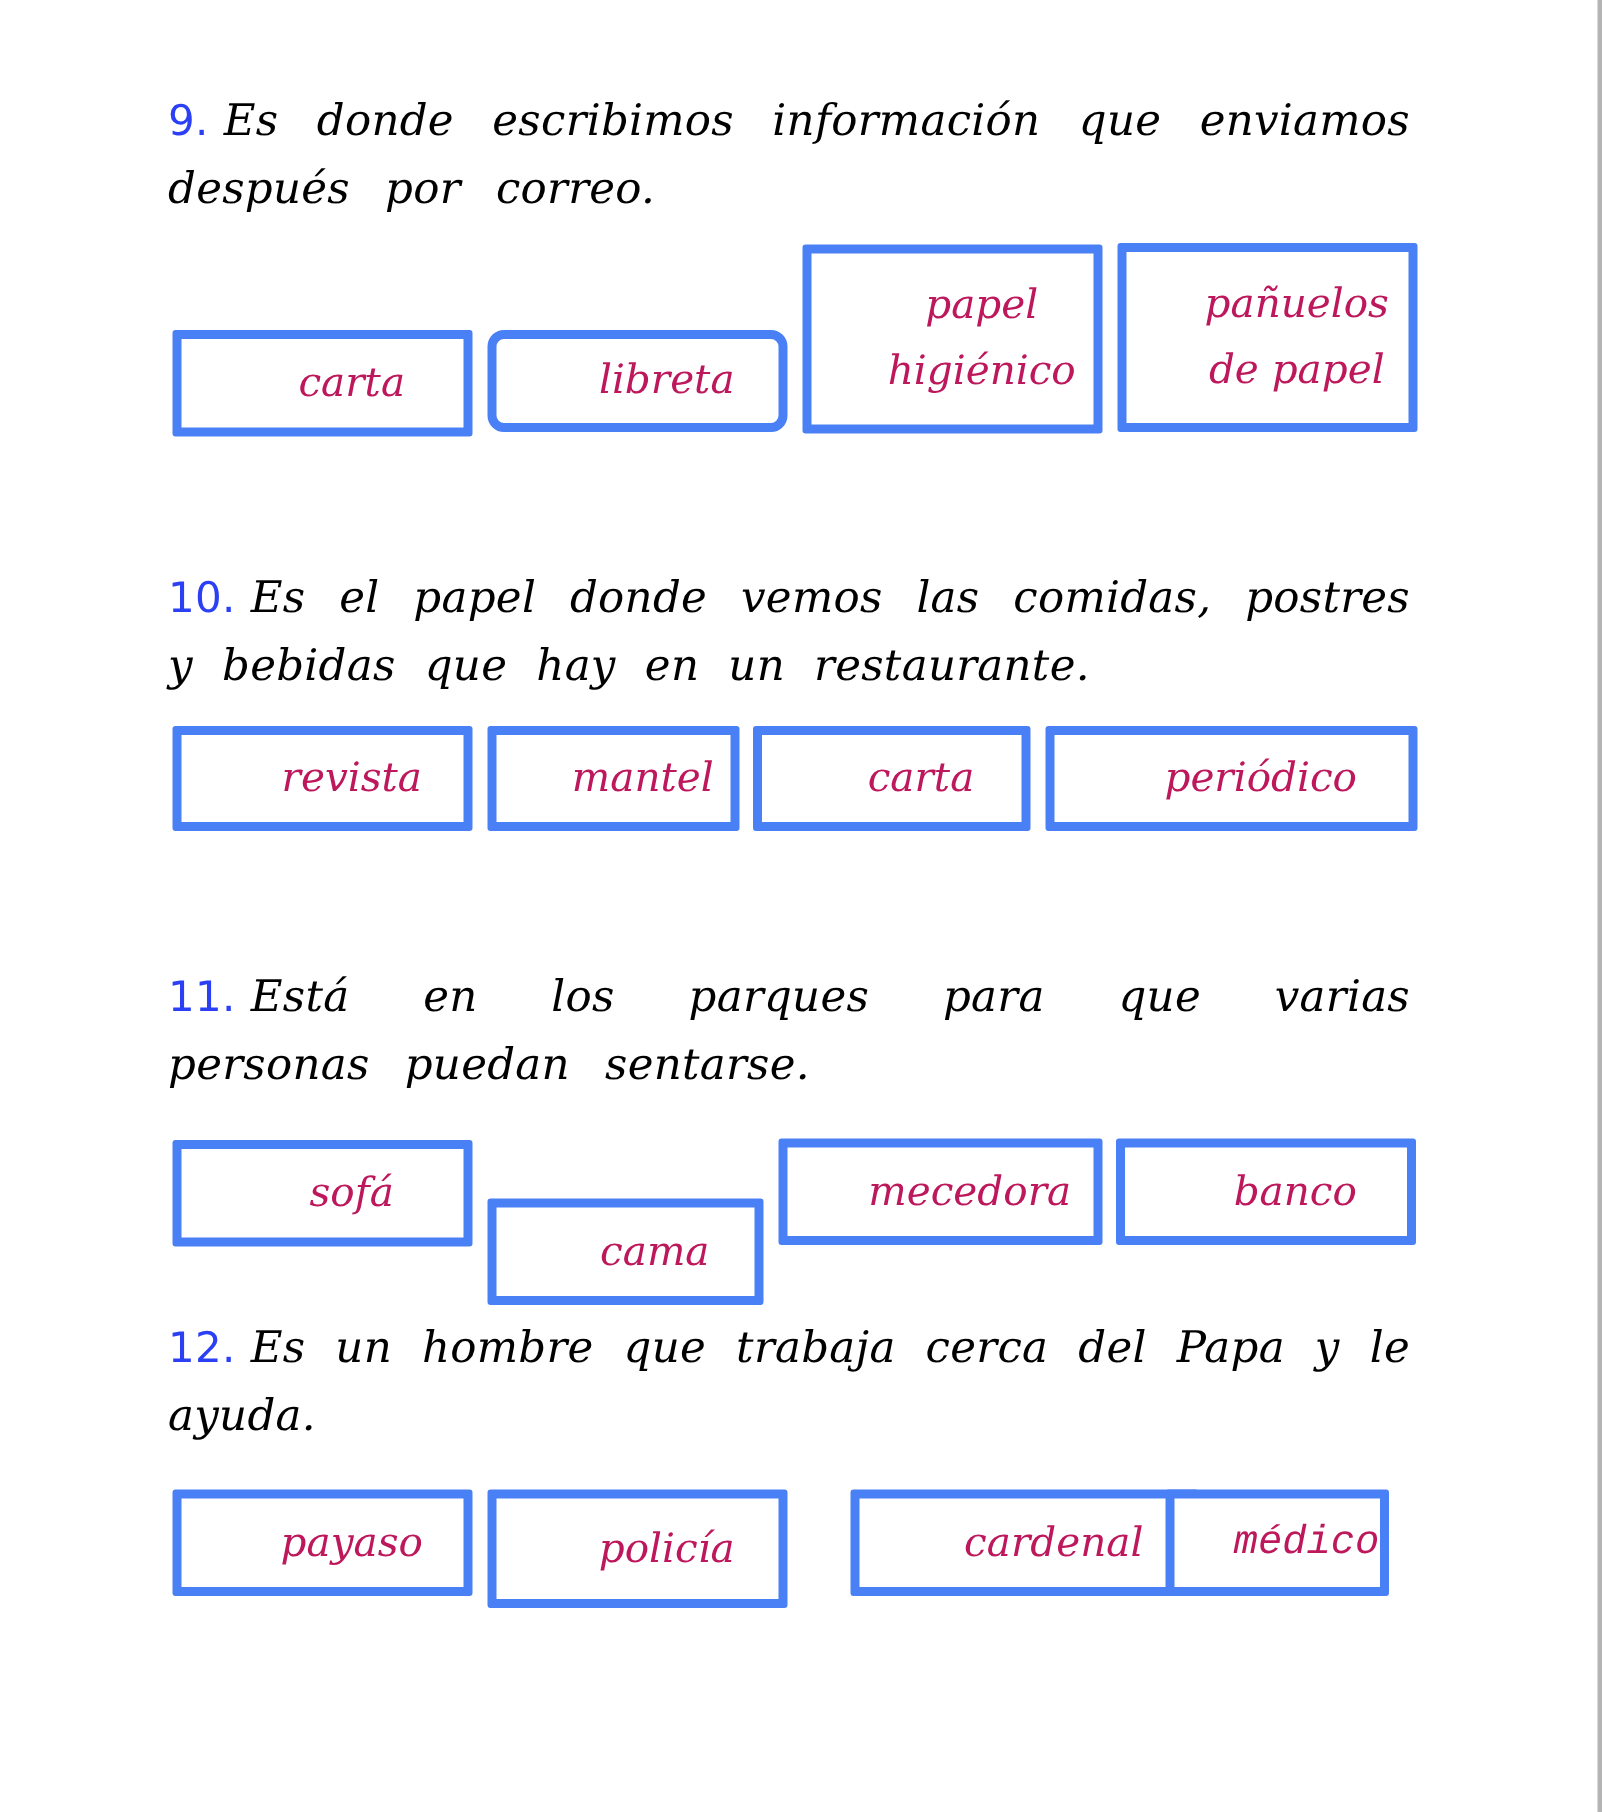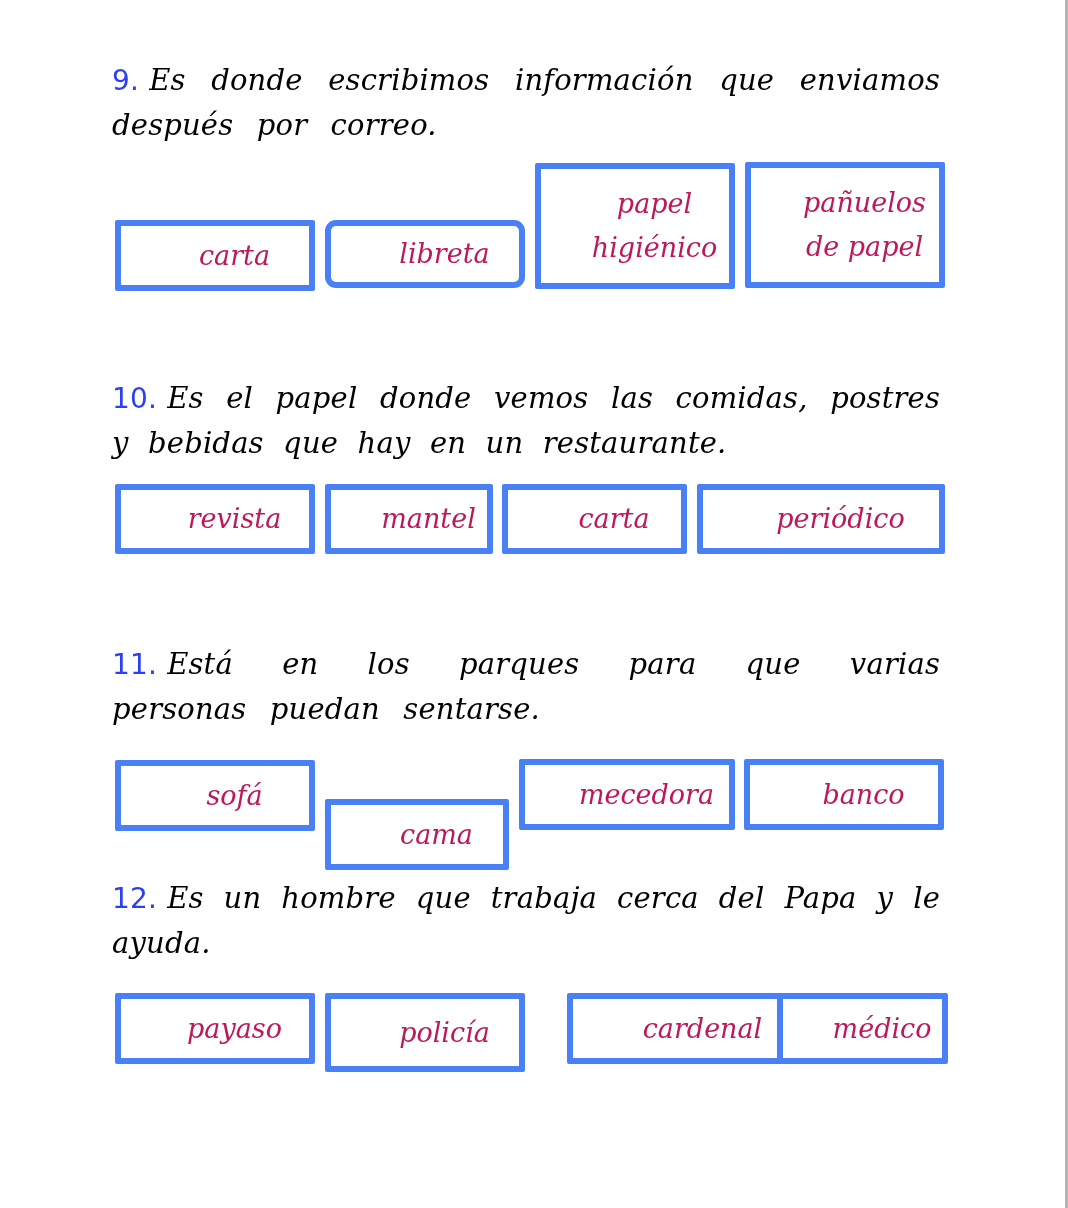--- a/index.html
+++ b/index.html
@@ -77,15 +77,15 @@
 </div>
 <div class="opt" style="left:115px;top:993px;width:200px;height:71px;">
     <span>payaso</span>
   </div>
 <div class="opt" style="left:325px;top:993px;width:200px;height:79px;">
     <span>policía</span>
   </div>
 <div class="opt" style="left:535px;top:993px;width:232px;height:71px;margin-left:32px;">
     <span>cardenal</span>
   </div>
-<div class="opt" style="left:777px;top:993px;width:171px;height:71px;">
+<div class="opt" style="left:777px;top:993px;width:149px;height:71px;font-family:Liberation Mono, monospace;">
     <span>médico</span>
   </div>
 
 </body></html>

